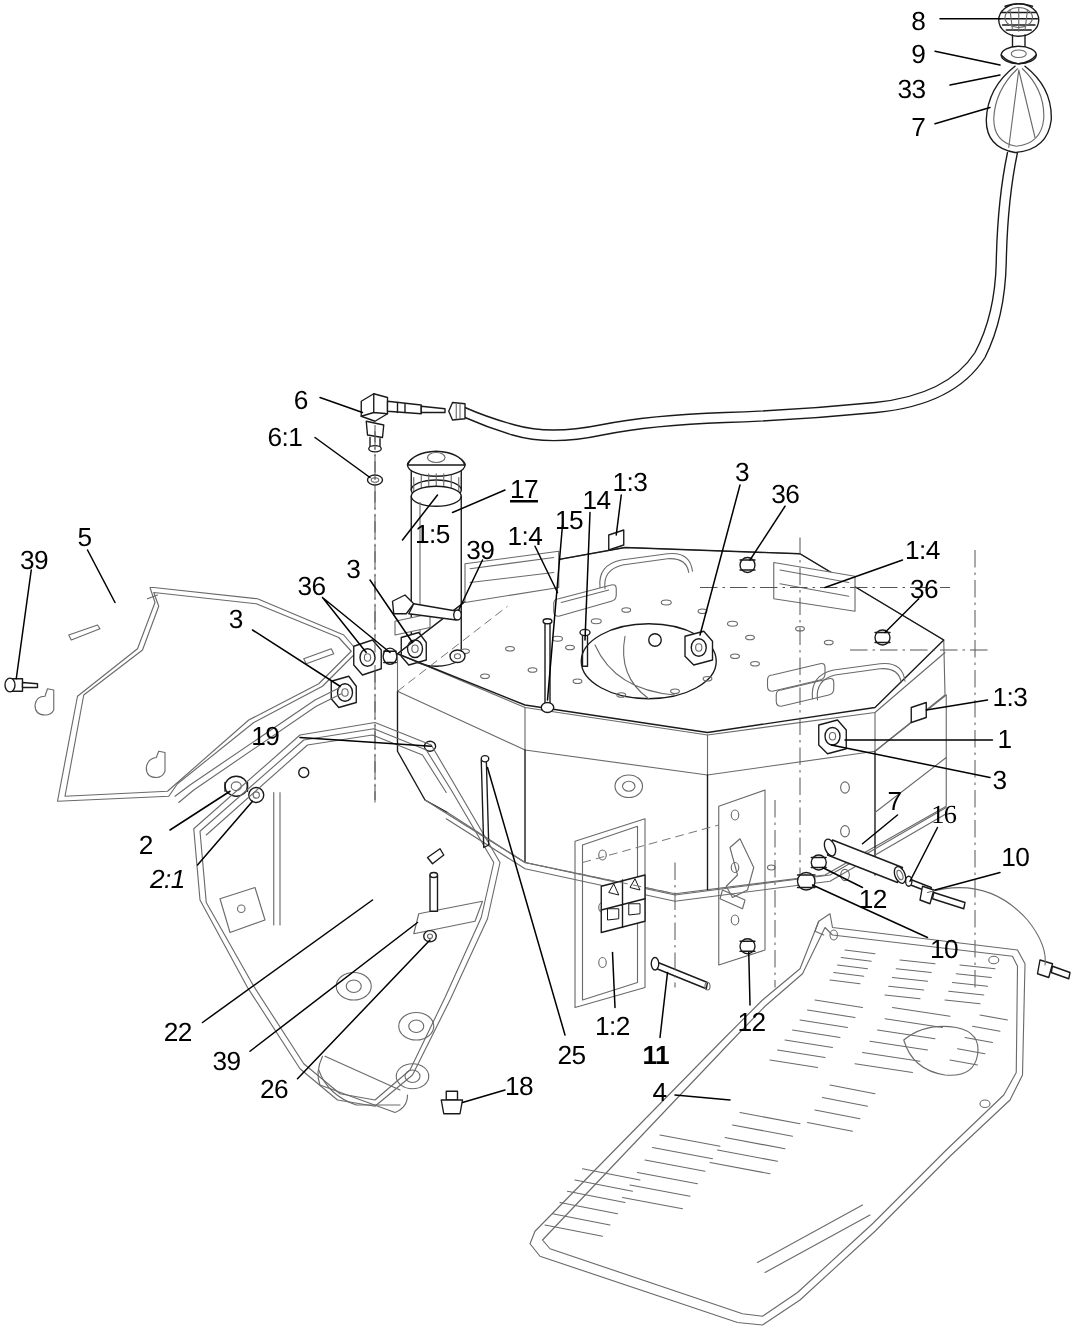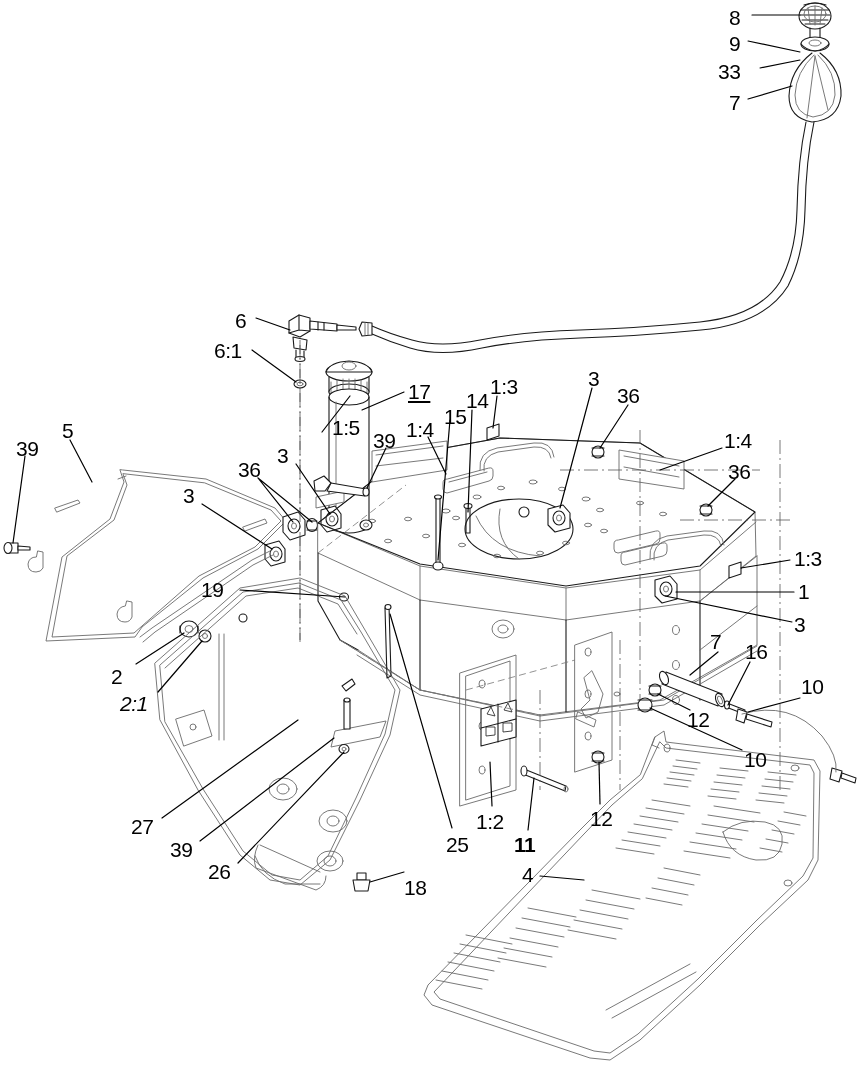--- a/index.html
+++ b/index.html
@@ -475,27 +475,27 @@
   <div class="callout" style="left:238px;top:459px;">36</div>
   <div class="callout" style="left:277px;top:445px;">3</div>
   <div class="callout" style="left:183px;top:485px;">3</div>
   <div class="callout" style="left:794px;top:548px;">1:3</div>
   <div class="callout" style="left:798px;top:581px;">1</div>
   <div class="callout" style="left:794px;top:614px;">3</div>
   <div class="callout" style="left:201px;top:579px;">19</div>
   <div class="callout" style="left:111px;top:666px;">2</div>
   <div class="callout" style="left:120px;top:693px;font-style:italic;">2:1</div>
   <div class="callout" style="left:710px;top:631px;">7</div>
-  <div class="callout" style="left:745px;top:641px;">16</div>
+  <div class="callout" style="left:745px;top:641px;font-family:Liberation Serif, serif;">16</div>
   <div class="callout" style="left:801px;top:676px;">10</div>
   <div class="callout" style="left:687px;top:709px;">12</div>
   <div class="callout" style="left:744px;top:749px;">10</div>
-  <div class="callout" style="left:131px;top:816px;">27</div>
+  <div class="callout" style="left:131px;top:816px;">22</div>
   <div class="callout" style="left:170px;top:839px;">39</div>
   <div class="callout" style="left:208px;top:861px;">26</div>
   <div class="callout" style="left:446px;top:834px;">25</div>
   <div class="callout" style="left:476px;top:811px;text-align:right;">1:2</div>
   <div class="callout" style="left:514px;top:834px;font-weight:bold;">11</div>
   <div class="callout" style="left:590px;top:808px;">12</div>
-  <div class="callout" style="left:404px;top:877px;">18</div>
+  <div class="callout" style="left:404px;top:859px;">18</div>
   <div class="callout" style="left:522px;top:864px;">4</div>
 
 </div>
 
 </body></html>

